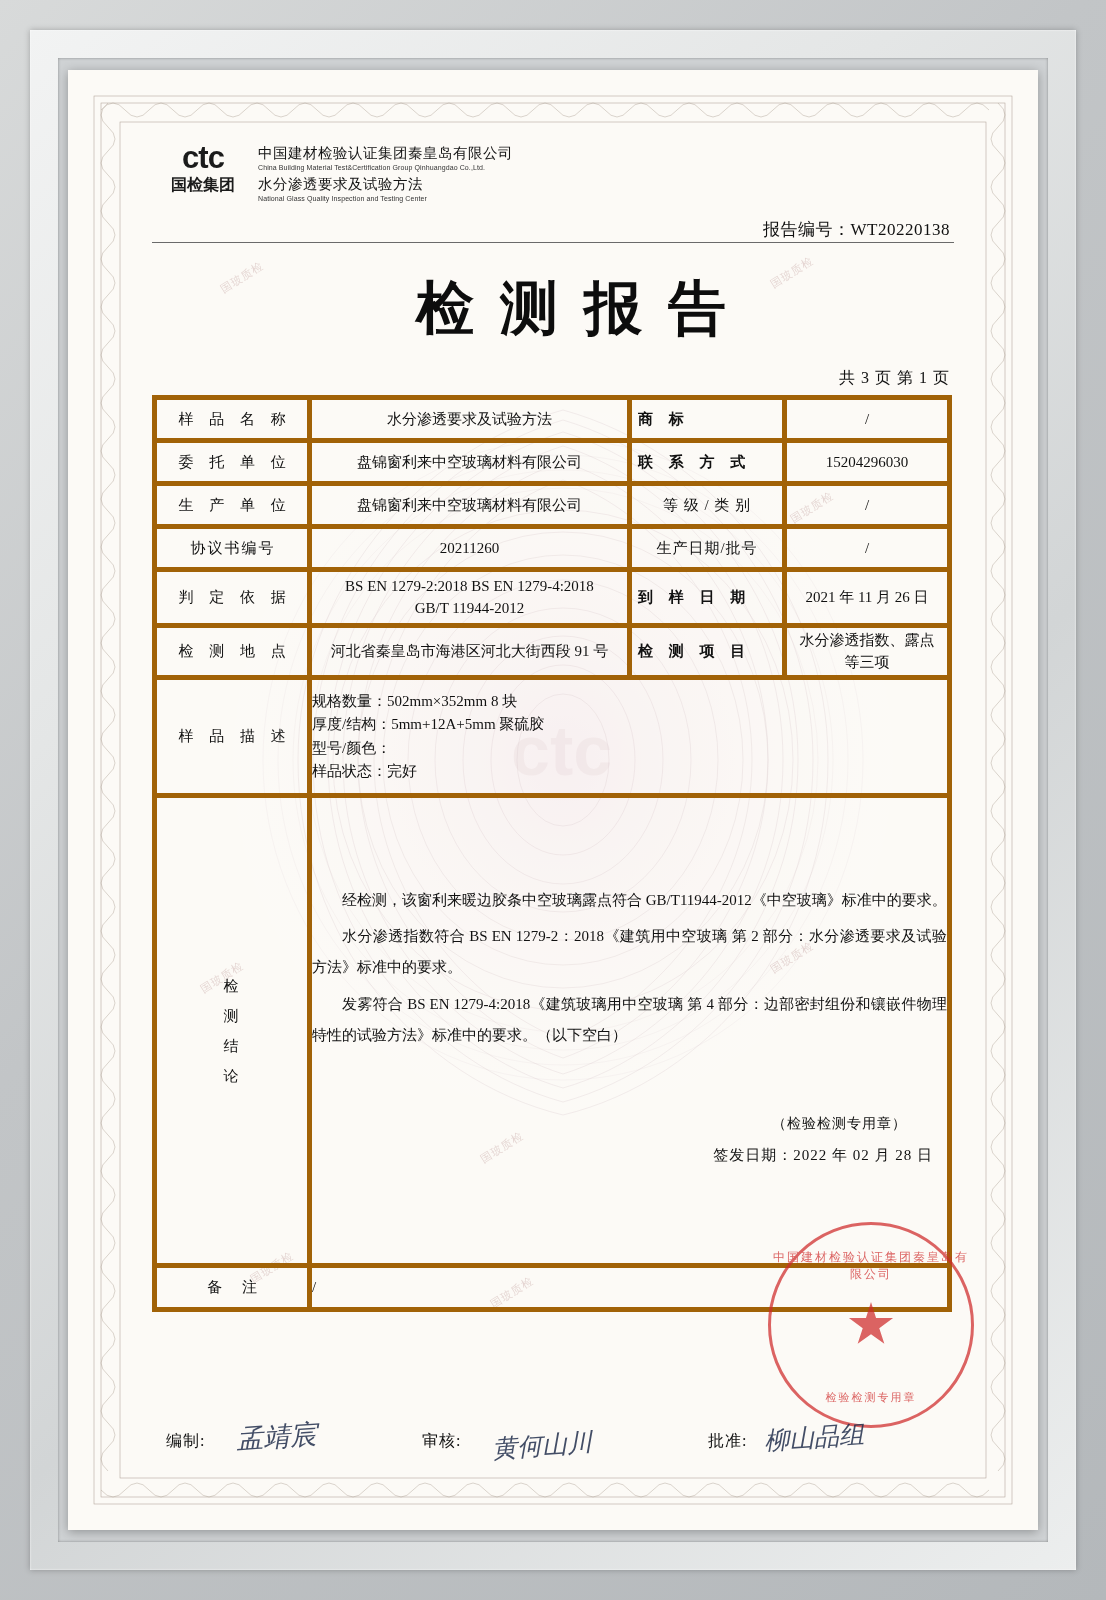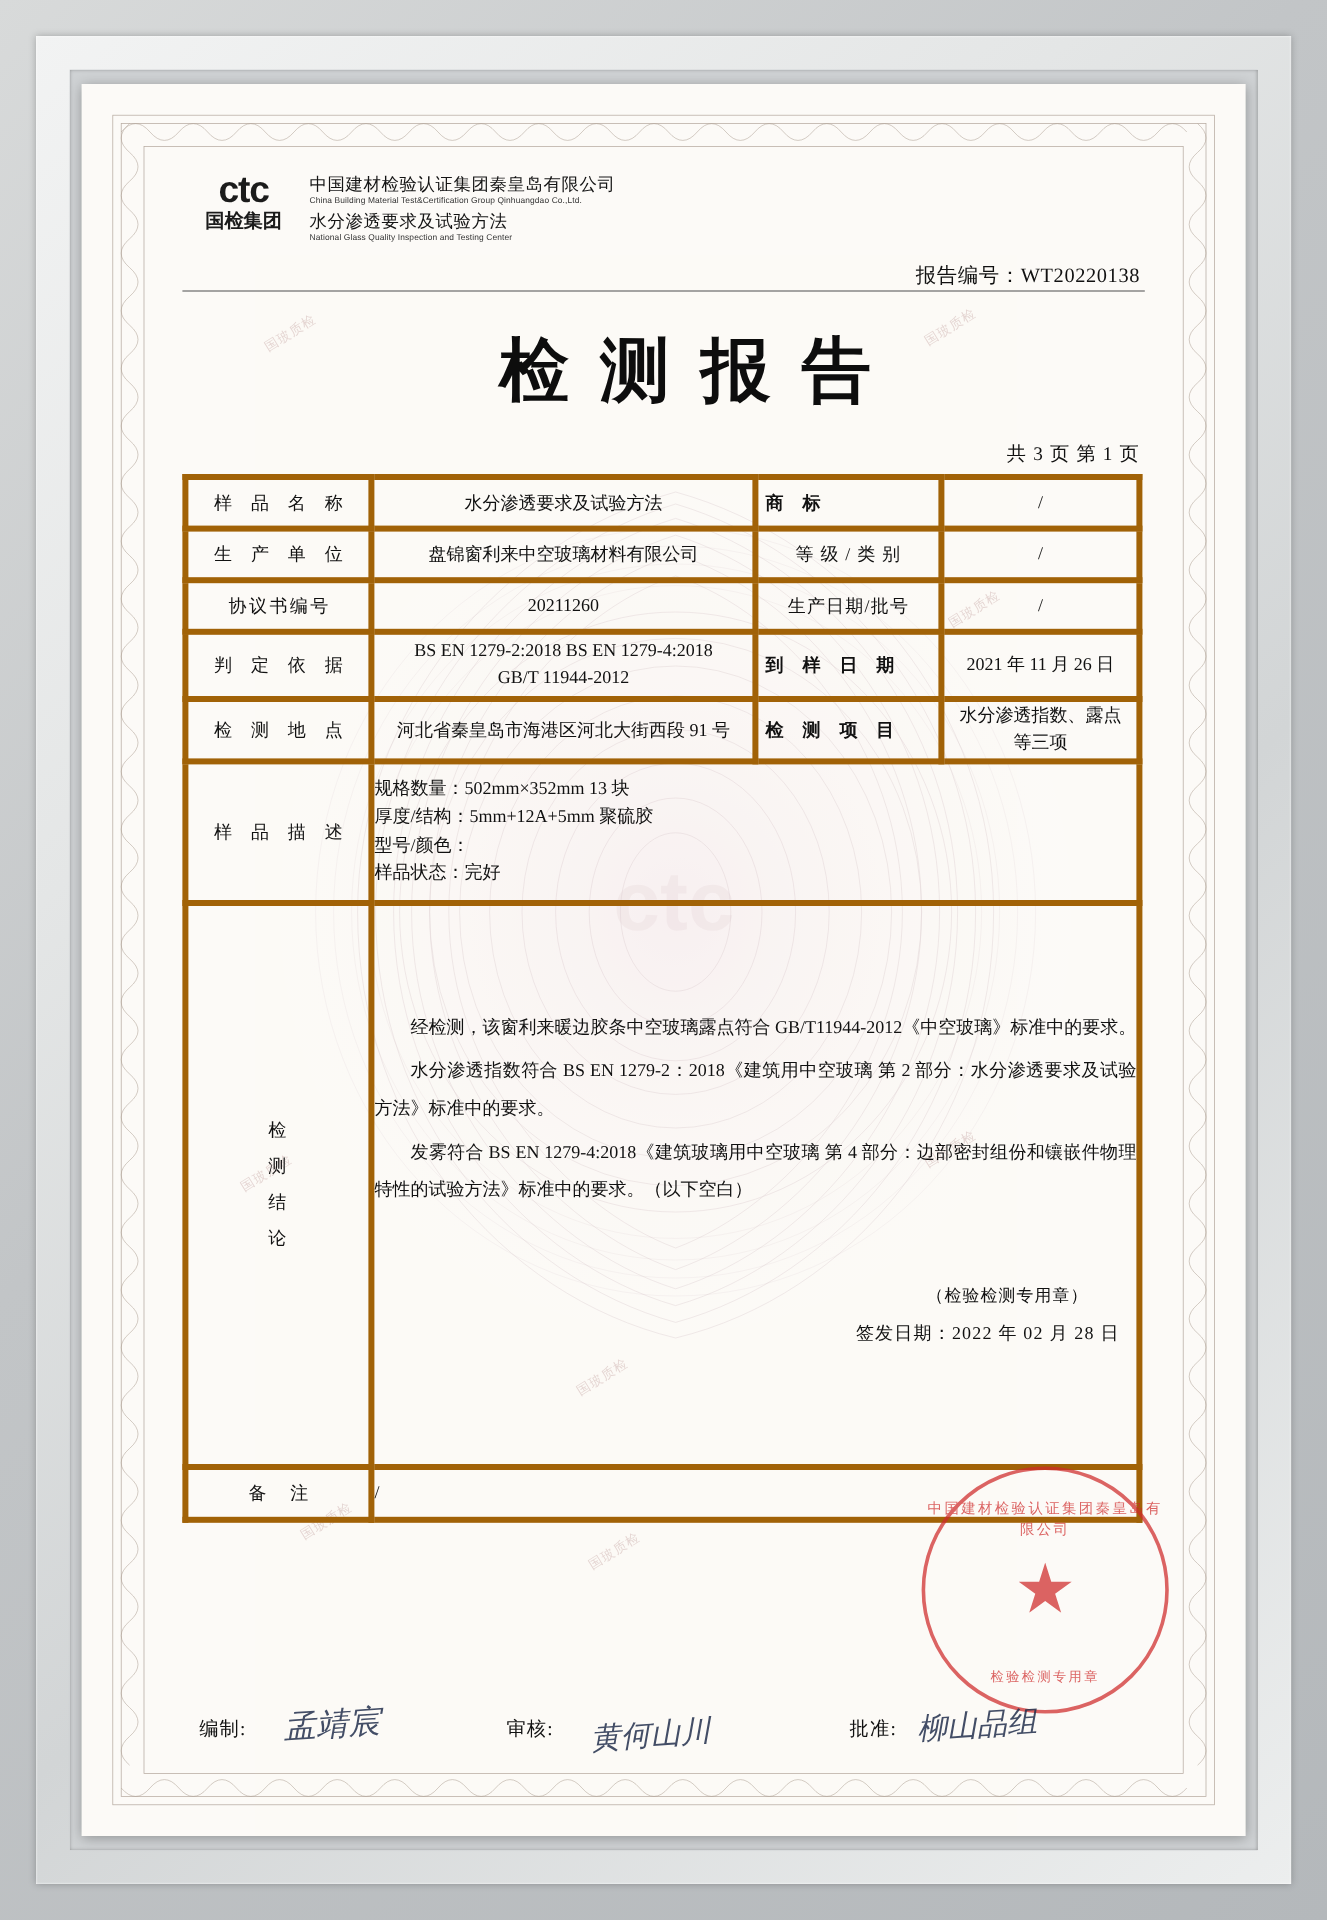--- a/index.html
+++ b/index.html
@@ -411,20 +411,26 @@
 
       <table class="main">
         <tbody>
           <tr>
             <td class="lbl">样 品 名 称</td>
             <td class="val">水分渗透要求及试验方法</td>
             <td class="lbl2">商    标</td>
             <td class="val2">/</td>
           </tr>
           <tr>
+            <td class="lbl">委 托 单 位</td>
+            <td class="val">盘锦窗利来中空玻璃材料有限公司</td>
+            <td class="lbl2">联 系 方 式</td>
+            <td class="val2">15204296030</td>
+          </tr>
+          <tr>
             <td class="lbl">生 产 单 位</td>
             <td class="val">盘锦窗利来中空玻璃材料有限公司</td>
             <td class="lbl2-tight">等 级 / 类 别</td>
             <td class="val2">/</td>
           </tr>
           <tr>
             <td class="lbl-tight">协议书编号</td>
             <td class="val">20211260</td>
             <td class="lbl2-tight">生产日期/批号</td>
             <td class="val2">/</td>
@@ -444,21 +450,21 @@
             <td class="lbl2">检 测 项 目</td>
             <td class="val2 two-line">
               <div>水分渗透指数、露点</div>
               <div>等三项</div>
             </td>
           </tr>
 
           <tr style="height:118px">
             <td class="lbl">样 品 描 述</td>
             <td class="val-left" colspan="3">
-              <div>规格数量：502mm×352mm        13 块</div>
+              <div>规格数量：502mm×352mm        8 块</div>
               <div>厚度/结构：5mm+12A+5mm        聚硫胶</div>
               <div>型号/颜色：</div>
               <div>样品状态：完好</div>
             </td>
           </tr>
 
           <tr style="height:470px">
             <td class="vlabel">
               <div>检</div>
                 <div>测</div>

